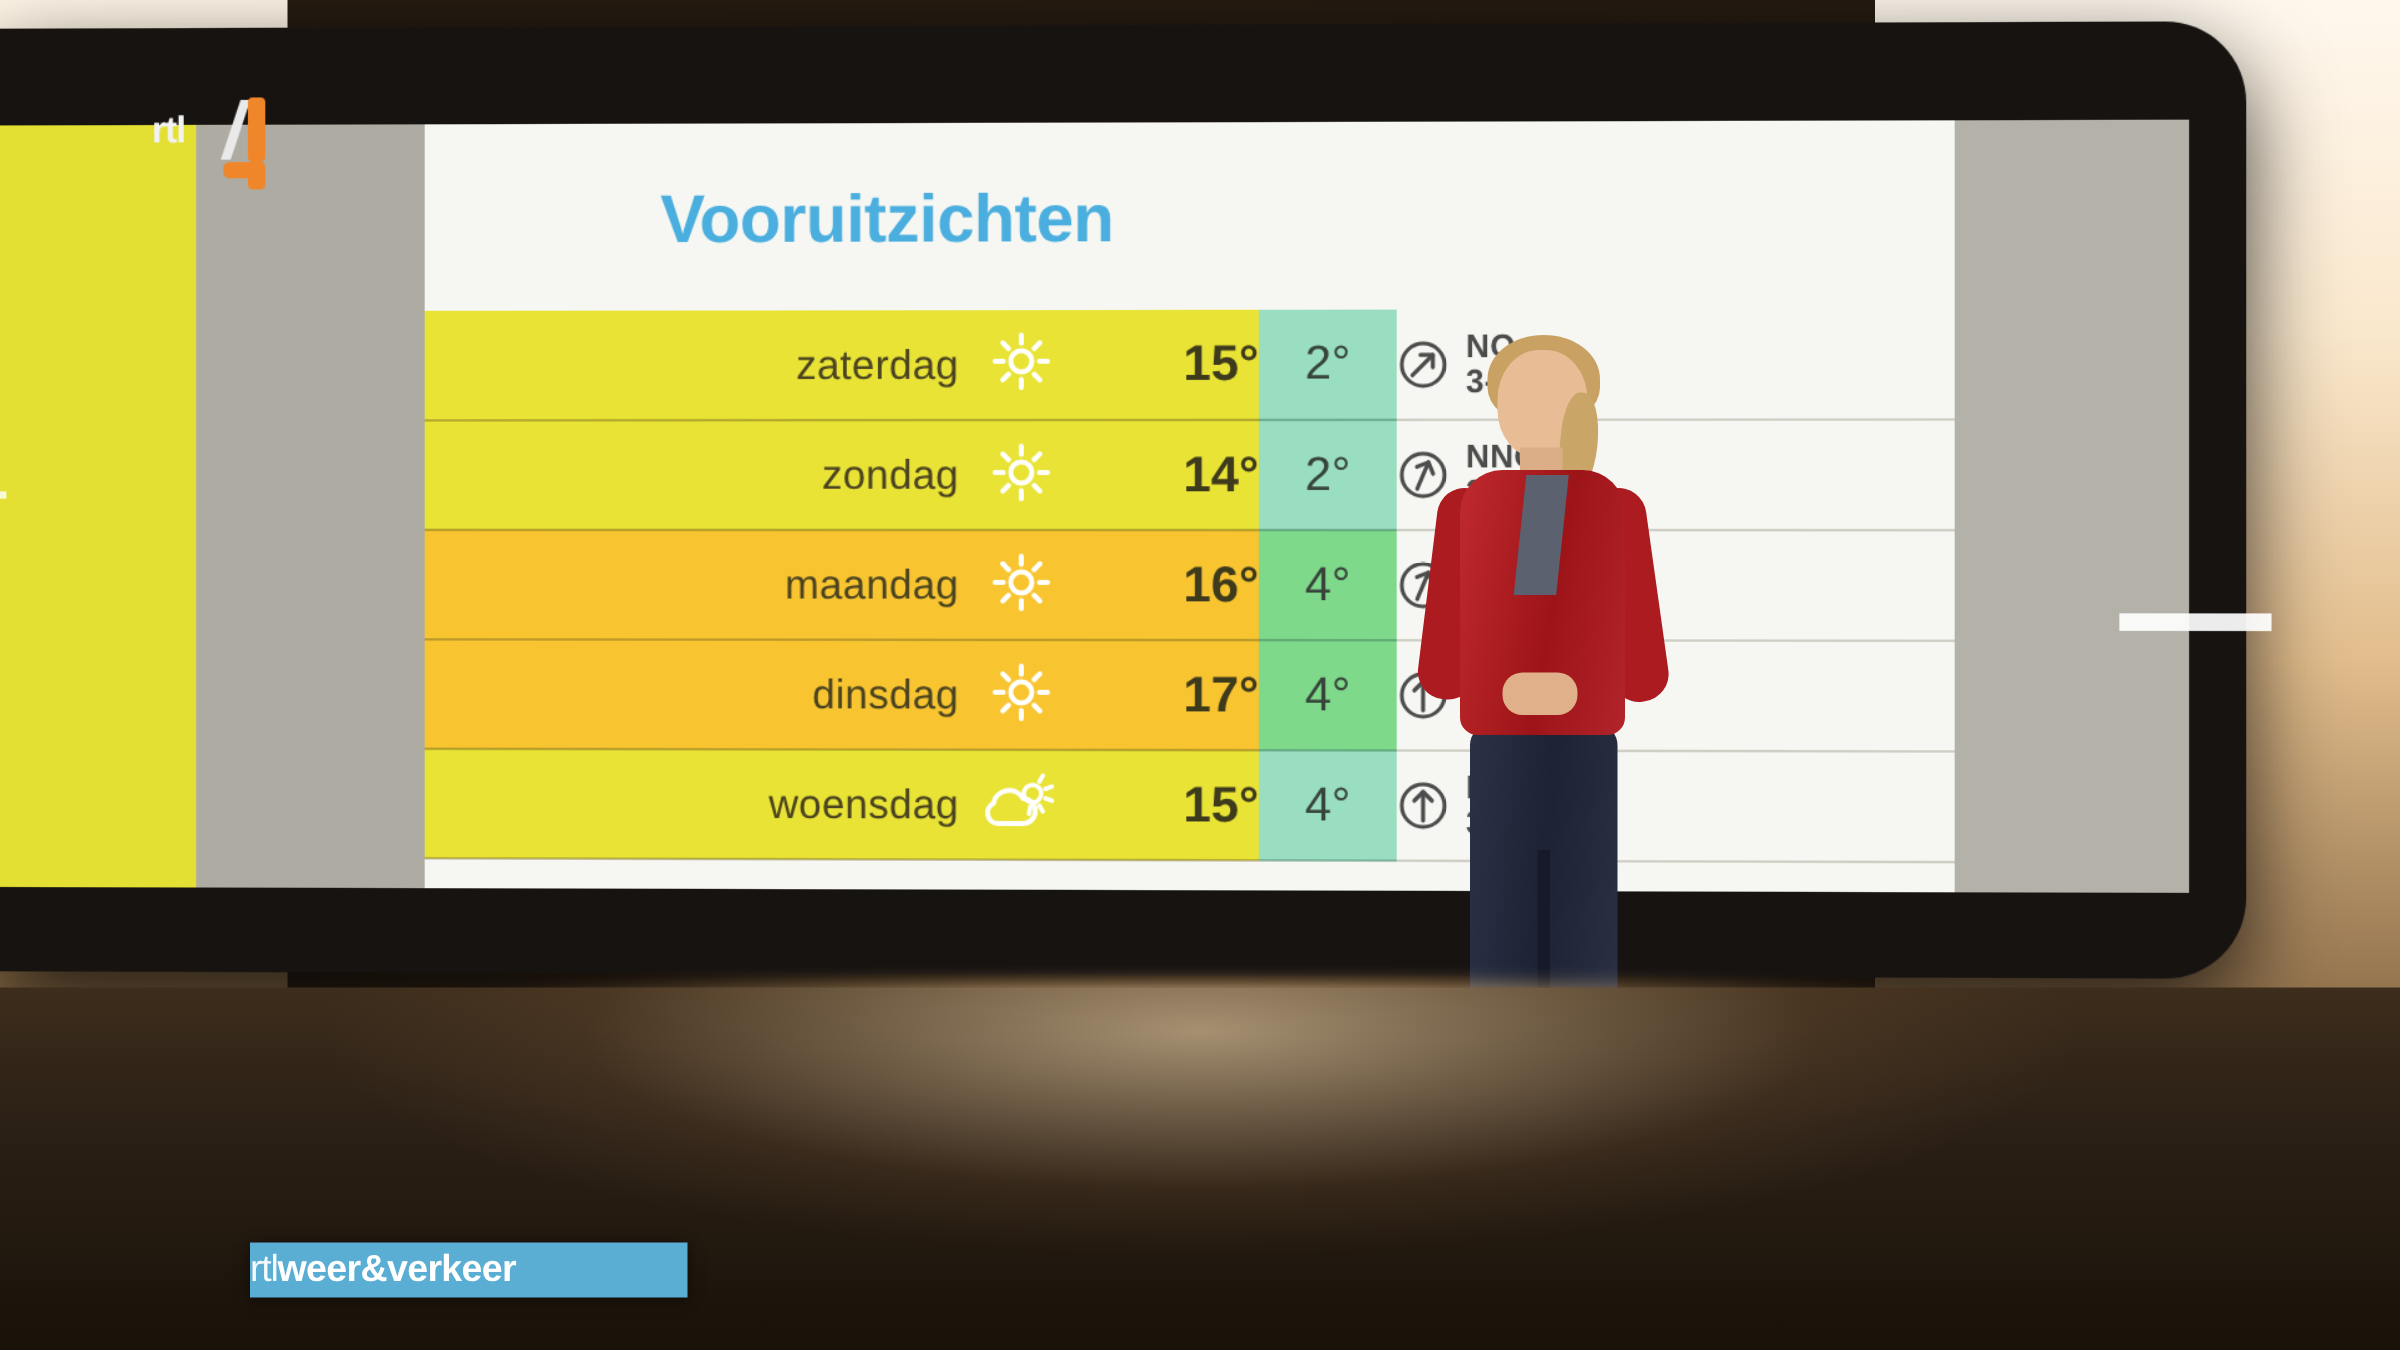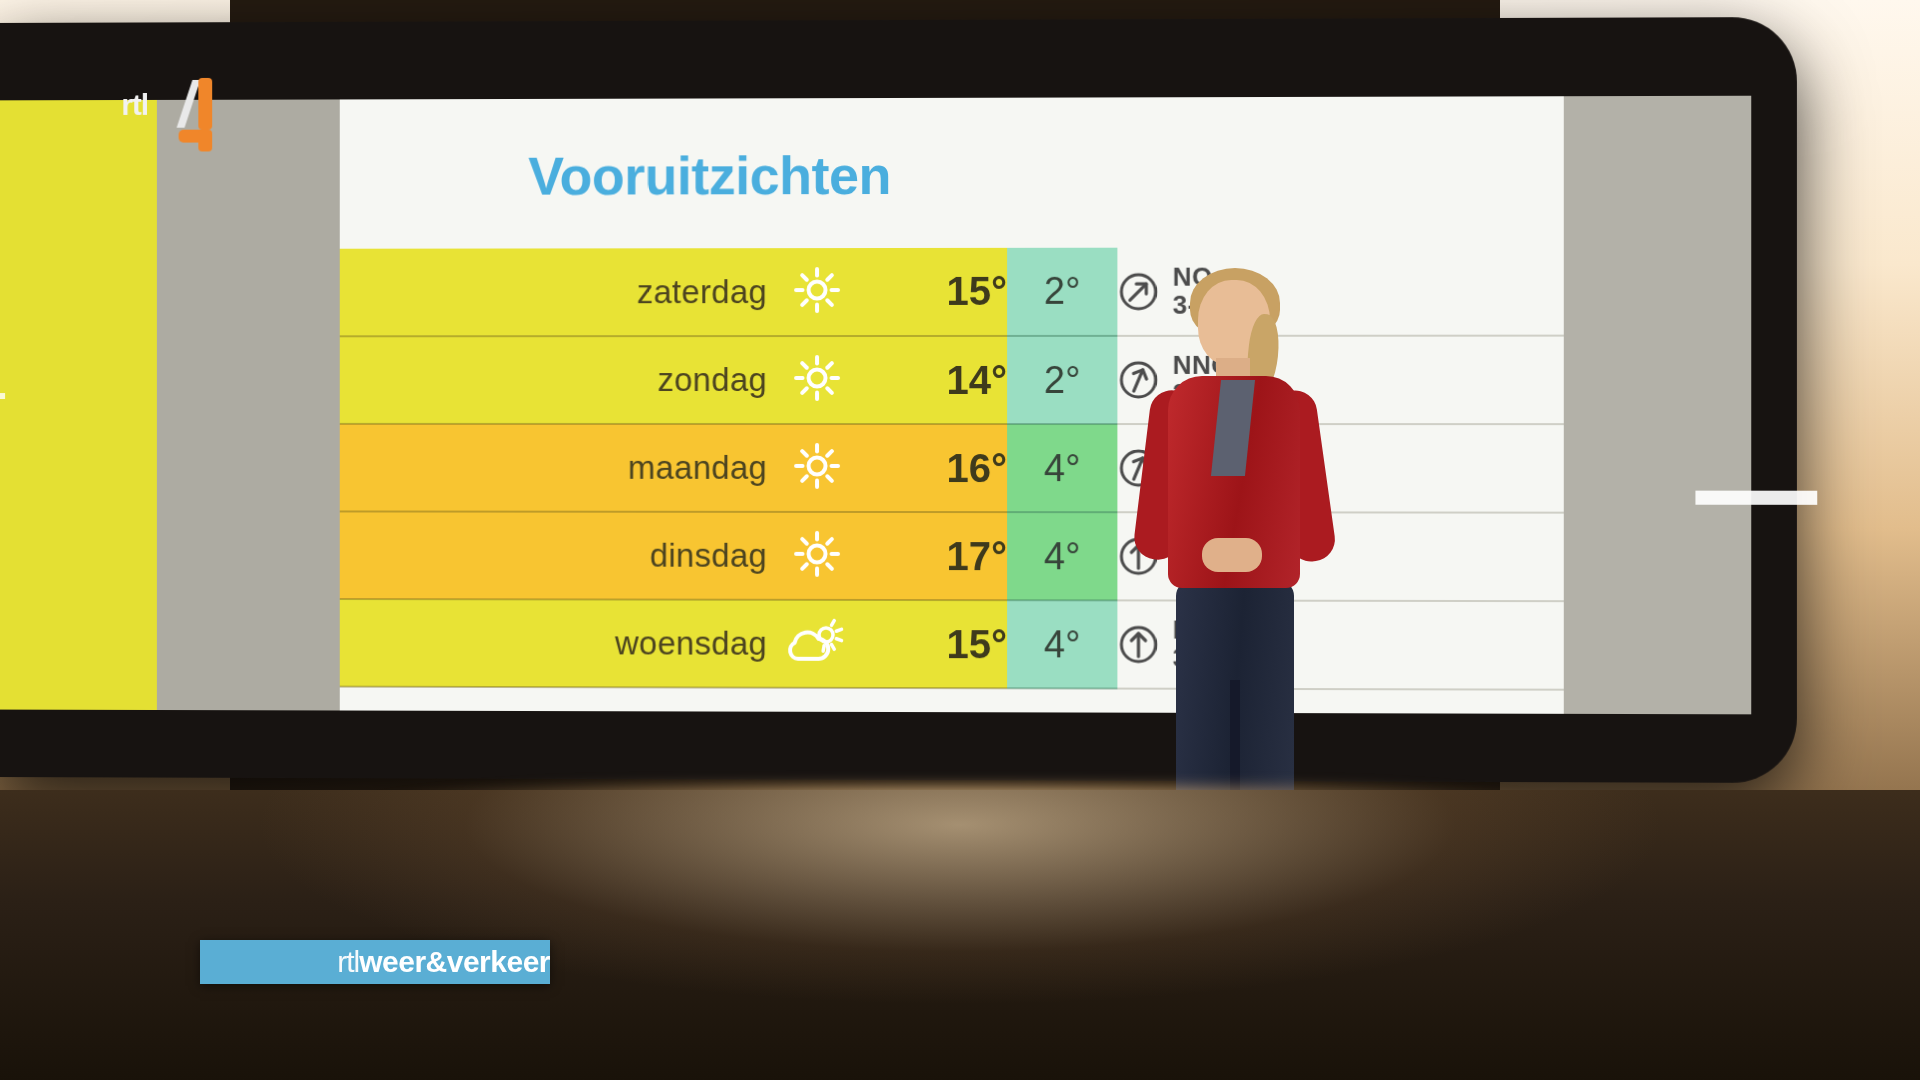--- a/index.html
+++ b/index.html
@@ -108,22 +108,22 @@
     background:#241c34; border-radius:8px 10px 4px 10px; transform:rotate(-8deg); }
   .p-shoeR{ position:absolute; left:136px; top:676px; width:46px; height:34px;
     background:#241c34; border-radius:10px 8px 10px 4px; transform:rotate(8deg); }
   .p-shadow{ position:absolute; left:20px; top:700px; width:200px; height:34px;
     background:radial-gradient(ellipse 100px 17px at 50% 50%, rgba(0,0,0,.55), rgba(0,0,0,0) 72%); }
 
   
   #rtl4{ position:absolute; left:126px; top:52px; width:110px; height:82px; }
   #rtl4 .rtl-text{ position:absolute; left:0; top:14px; font-size:30px; font-weight:bold;
     color:#f2f2f2; letter-spacing:-1px; }
-  #bug{ position:absolute; left:200px; top:940px; width:350px; height:44px;
-    background:#5aaed4; display:flex; align-items:center; justify-content:flex-end;
+  #bug{ position:absolute; left:200px; top:994px; width:350px; height:44px;
+    background:#5aaed4; display:flex; align-items:center; justify-content:flex-start;
     box-shadow:0 2px 10px rgba(0,0,0,.5); }
   #bug .bug-text{ font-size:30px; font-weight:bold; color:#ffffff; letter-spacing:-.5px; }
   #bug .bug-rtl{ font-weight:normal; opacity:.95; letter-spacing:-1px; }
 </style>
 </head>
 <body>
 
 <div id="studio">
   <div class="glow-left"></div>
   <div class="glow-right"></div>

